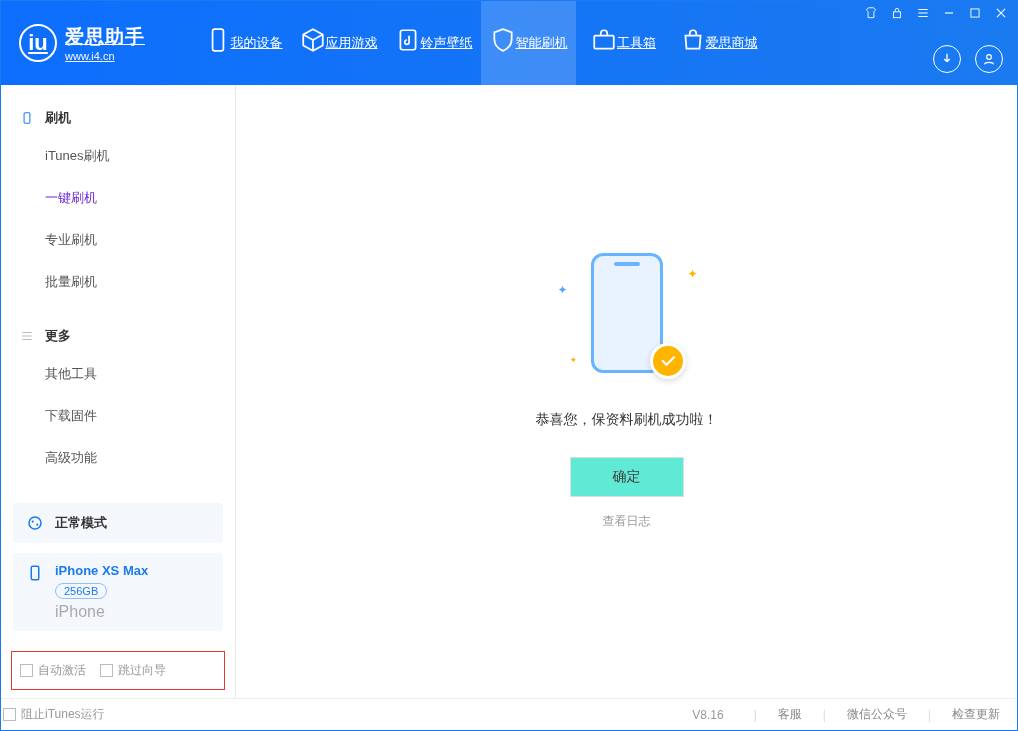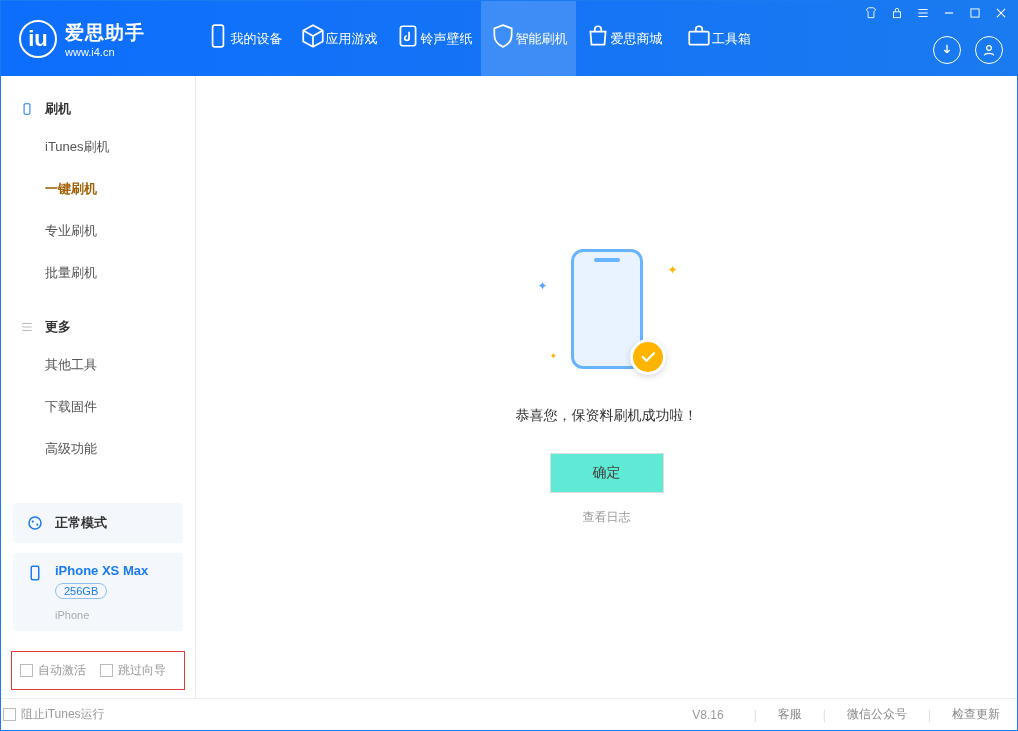--- a/index.html
+++ b/index.html
@@ -1,51 +1,51 @@
 <!DOCTYPE html>
 <html><head>
 <meta charset="utf-8">
 <style>
 * { margin: 0; padding: 0; box-sizing: border-box; font-family: "Microsoft YaHei", Arial, sans-serif; }
 body { background: #fff; width: 1018px; height: 731px; border: 1px solid #1a7af0; display: flex; flex-direction: column; overflow: hidden; }
 
-.header { height: 75px; background: linear-gradient(to right, #0d6efd, #1a7af0); display: flex; align-items: center; color: #fff; position: relative; }
+.header { height: 84px; background: linear-gradient(to right, #0d6efd, #1a7af0); display: flex; align-items: center; color: #fff; position: relative; text-decoration: underline; }
 .logo-block { display: flex; align-items: center; padding: 0 18px; width: 195px; }
 .logo-circle { width: 38px; height: 38px; border-radius: 50%; border: 2.5px solid #fff; display: flex; align-items: center; justify-content: center; font-weight: bold; font-size: 22px; margin-right: 8px; }
 .logo-text .name { font-size: 19px; font-weight: bold; letter-spacing: 1px; }
 .logo-text .url { font-size: 11px; opacity: 0.95; }
 
 .tabs { display: flex; height: 100%; }
 .tab { width: 95px; display: flex; flex-direction: row; align-items: center; justify-content: center; cursor: pointer; font-size: 13px; }
 .tab.active { background: rgba(255,255,255,0.18); }
 .tab .tab-icon { width: 26px; height: 26px; margin-bottom: 6px; display: flex; align-items: center; justify-content: center; }
 .tab svg { width: 26px; height: 26px; fill: #fff; }
 
 .window-controls-top { position: absolute; top: 4px; right: 8px; display: flex; gap: 10px; }
 .window-controls-top .wc, .header-icons .hi { cursor: pointer; width: 16px; height: 16px; display: flex; align-items: center; justify-content: center; }
 .header-icons { position: absolute; right: 14px; bottom: 12px; display: flex; gap: 14px; }
 .header-icons .circle-btn { width: 28px; height: 28px; border: 1.8px solid #fff; border-radius: 50%; display: flex; align-items: center; justify-content: center; cursor: pointer; }
 
 .body-row { flex: 1; display: flex; overflow: hidden; }
-.sidebar { width: 195px; border-right: 1px solid #e8e8e8; display: flex; flex-direction: column; font-size: 13px; color: #333; }
+.sidebar { width: 235px; border-right: 1px solid #e8e8e8; display: flex; flex-direction: column; font-size: 13px; color: #333; }
 .side-section { padding-top: 16px; }
 .side-header { display: flex; align-items: center; padding: 8px 18px; font-weight: bold; color: #333; }
 .side-header .sh-icon { width: 16px; height: 16px; margin-right: 10px; display: flex; align-items: center; justify-content: center; }
 .side-items { }
 .side-item { padding: 12px 18px 12px 44px; cursor: pointer; color: #555; }
-.side-item.active { color: #a16207; font-weight: bold; }
+.side-item.active { color: #6d28d9; }
 .side-spacer { flex: 1; }
 
 .device-cards { padding: 0 12px 6px 12px; }
 .card { background: #f4f8fc; border-radius: 4px; padding: 10px 12px; margin-bottom: 10px; display: flex; align-items: center; }
 .card .card-icon { width: 20px; height: 20px; margin-right: 10px; display: flex; align-items: center; justify-content: center; }
 .card .card-text { font-size: 13px; font-weight: bold; color: #333; }
 .device-card .dev-name { color: #1a7af0; font-weight: bold; font-size: 13px; }
 .device-card .dev-storage { display: inline-block; margin-top: 5px; padding: 1px 8px; border-radius: 10px; border: 1px solid #8fc0f5; color: #1a7af0; font-size: 11px; }
-.device-card .dev-type { color: #aaa; font-size: 11px; margin-top: 10px; }
+.device-card .dev-type { color: #aaa; font-size: 16px; margin-top: 4px; }
 
 .options-row { border: 1.5px solid #e53935; margin: 4px 10px 8px 10px; padding: 10px 8px; display: flex; gap: 14px; align-items: flex-end; }
 .chk { display: flex; align-items: center; gap: 5px; color: #999; font-size: 12px; cursor: pointer; }
 .chk .box { width: 13px; height: 13px; border: 1px solid #bbb; }
 
 .main { flex: 1; display: flex; flex-direction: column; align-items: center; justify-content: center; }
 .illus { position: relative; width: 150px; height: 130px; margin-bottom: 28px; }
 .phone { width: 72px; height: 120px; border: 3px solid #67b4ff; border-radius: 12px; background: #e9f3ff; position: absolute; left: 50%; top: 0; transform: translateX(-50%); }
 .phone::after { content: ""; position: absolute; left: 50%; top: 6px; transform: translateX(-50%); width: 26px; height: 4px; background: #67b4ff; border-radius: 3px; }
 .check-circle { position: absolute; right: 16px; bottom: 4px; width: 36px; height: 36px; border-radius: 50%; background: #ffb400; display: flex; align-items: center; justify-content: center; border: 3px solid #fff; box-shadow: 0 2px 6px rgba(0,0,0,0.15); }
@@ -108,34 +108,34 @@
       <span class="tab-icon">
           <svg viewBox="0 0 24 24">
             <path d="M12 2l8 3v6c0 5-3.5 9-8 11-4.5-2-8-6-8-11V5z" fill="none" stroke="#fff" stroke-width="1.6"></path>
           </svg>
         </span>
       <span>智能刷机</span>
     </div>
     <div class="tab">
       <span class="tab-icon">
           <svg viewBox="0 0 24 24">
+            <rect x="3" y="8" width="18" height="12" rx="1" fill="none" stroke="#fff" stroke-width="1.6"></rect>
+            <path d="M9 8V6a3 3 0 016 0v2" stroke="#fff" stroke-width="1.6" fill="none"></path>
+          </svg>
+        </span>
+      <span>工具箱</span>
+    </div>
+    <div class="tab">
+      <span class="tab-icon">
+          <svg viewBox="0 0 24 24">
             <path d="M5 8h14l-1 12H6z" fill="none" stroke="#fff" stroke-width="1.6"></path>
             <path d="M9 8V6a3 3 0 016 0v2" stroke="#fff" stroke-width="1.6" fill="none"></path>
           </svg>
         </span>
       <span>爱思商城</span>
-    </div>
-    <div class="tab">
-      <span class="tab-icon">
-          <svg viewBox="0 0 24 24">
-            <rect x="3" y="8" width="18" height="12" rx="1" fill="none" stroke="#fff" stroke-width="1.6"></rect>
-            <path d="M9 8V6a3 3 0 016 0v2" stroke="#fff" stroke-width="1.6" fill="none"></path>
-          </svg>
-        </span>
-      <span>工具箱</span>
     </div>
   </div>
 
   <div class="window-controls-top">
     <span class="wc">
         <svg width="14" height="14" viewBox="0 0 24 24">
           <path d="M4 6l4-3h8l4 3-3 4v10H7V10z" fill="none" stroke="#fff" stroke-width="1.5"></path>
         </svg>
       </span>
     <span class="wc">

